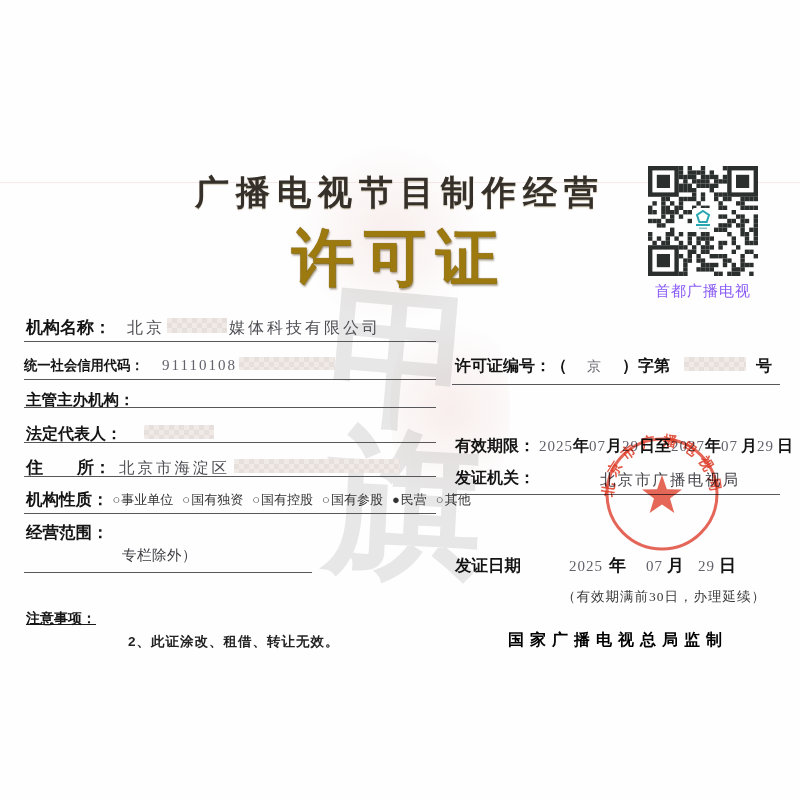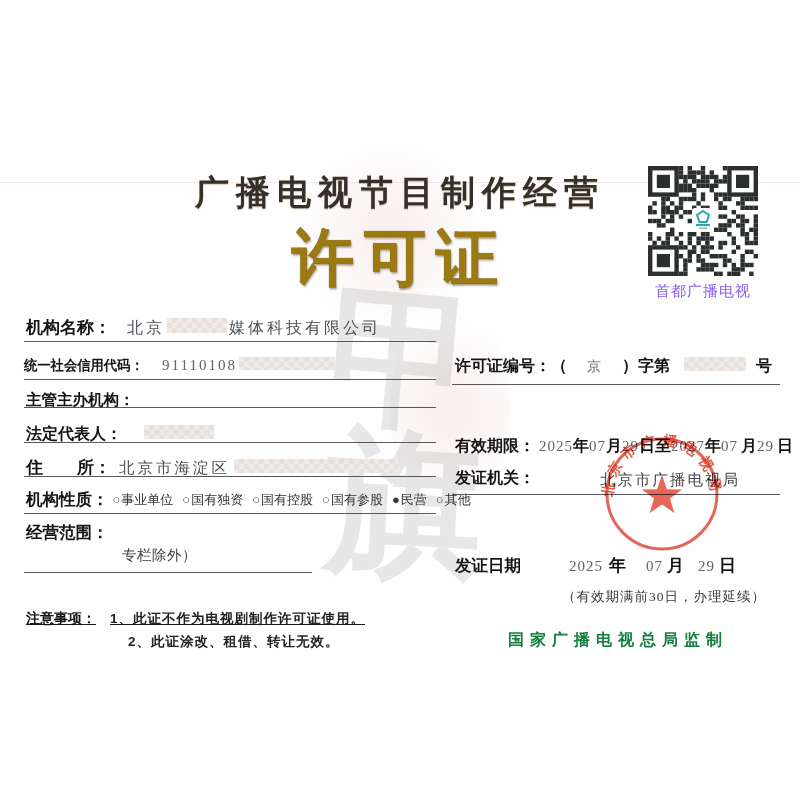--- a/index.html
+++ b/index.html
@@ -35,21 +35,21 @@
   .scope{font-family:"Liberation Serif",serif;font-size:14.5px;color:#3c3c42;
          letter-spacing:.5px;white-space:nowrap;}
   
   .wm{font-family:"Liberation Serif",serif;font-weight:bold;color:rgba(95,95,95,.14);
       pointer-events:none;z-index:0;}
   .ornament{z-index:0;pointer-events:none;border-radius:50%;
       background:radial-gradient(circle,rgba(225,180,175,.22) 0%,rgba(225,180,175,0) 70%);}
   .scanline{top:182px;left:0;width:800px;height:1px;background:rgba(205,125,115,.16);}
   .content{position:relative;z-index:1;}
   .sealwrap{z-index:2;mix-blend-mode:multiply;}
-  .footer{font-weight:bold;font-size:16px;letter-spacing:6px;color:#15803d;white-space:nowrap;}
+  .footer{font-weight:bold;font-size:16px;letter-spacing:6px;color:#000000;white-space:nowrap;}
   .renewal{font-family:"Liberation Serif",serif;font-size:13.5px;color:#3a3a3a;
            letter-spacing:1px;white-space:nowrap;}
   .row{position:absolute;display:flex;align-items:baseline;white-space:nowrap;}
 </style>
 </head>
 <body>
 
 <div class="page">
 
   <div class="abs ornament" style="top:140px;left:300px;width:180px;height:190px;"></div>
@@ -365,21 +365,20 @@
     <div class="uline" style="top:513px;left:24px;width:412px;"></div>
 
     <div class="row" style="top:522px;left:26px;">
       <span class="lbl" style="font-size:16.5px;">经营范围：</span>
     </div>
     <div class="abs scope" style="top:546px;left:122px;">专栏除外）</div>
     <div class="uline" style="top:572px;left:24px;width:288px;"></div>
 
     <div class="row" style="top:610px;left:26px;text-decoration:underline;">
       <span class="lbl" style="font-size:14px;">注意事项：</span>
-      <span class="note" style="margin-left:14px;">1、此证不作为电视剧制作许可证使用。</span>
     </div>
     <div class="abs note" style="top:633px;left:128px;">2、此证涂改、租借、转让无效。</div>
 
     <div class="row" style="top:356px;left:455px;">
       <span class="lbl" style="font-size:16px;">许可证编号：</span>
       <span class="lbl" style="font-size:16px;">（</span>
       <span class="num" style="font-size:14px;margin:0 20px;">京</span>
       <span class="lbl" style="font-size:16px;">）字第</span>
       <span class="redact" style="width:62px;height:14px;margin:0 10px 0 14px;"></span>
       <span class="lbl" style="font-size:16px;">号</span>

